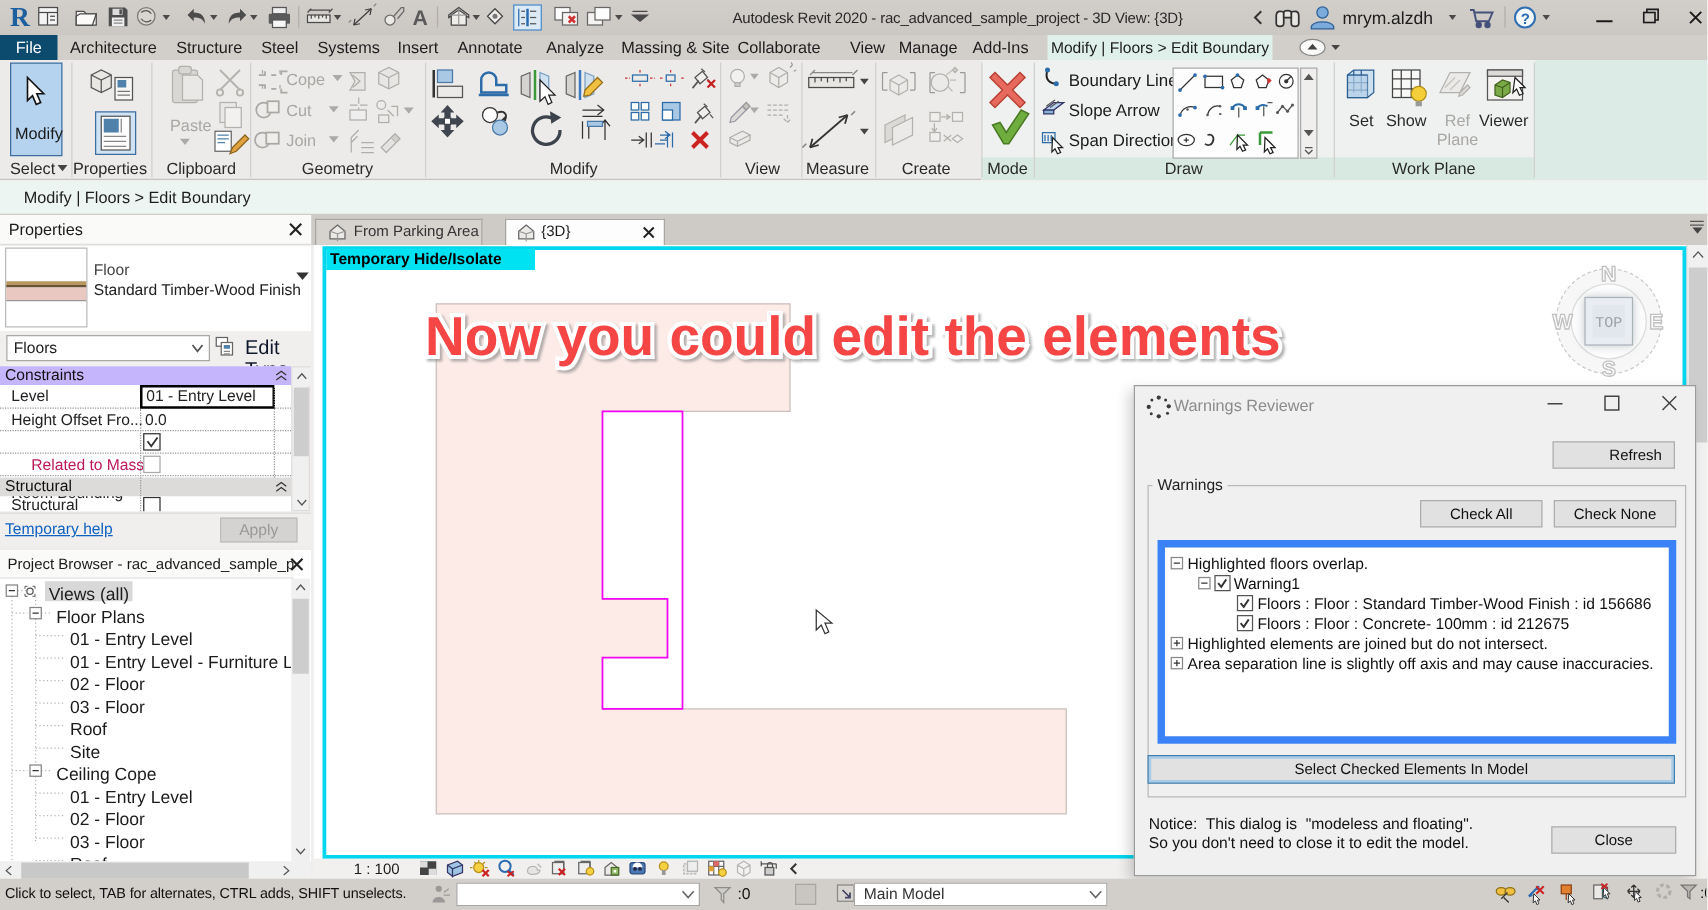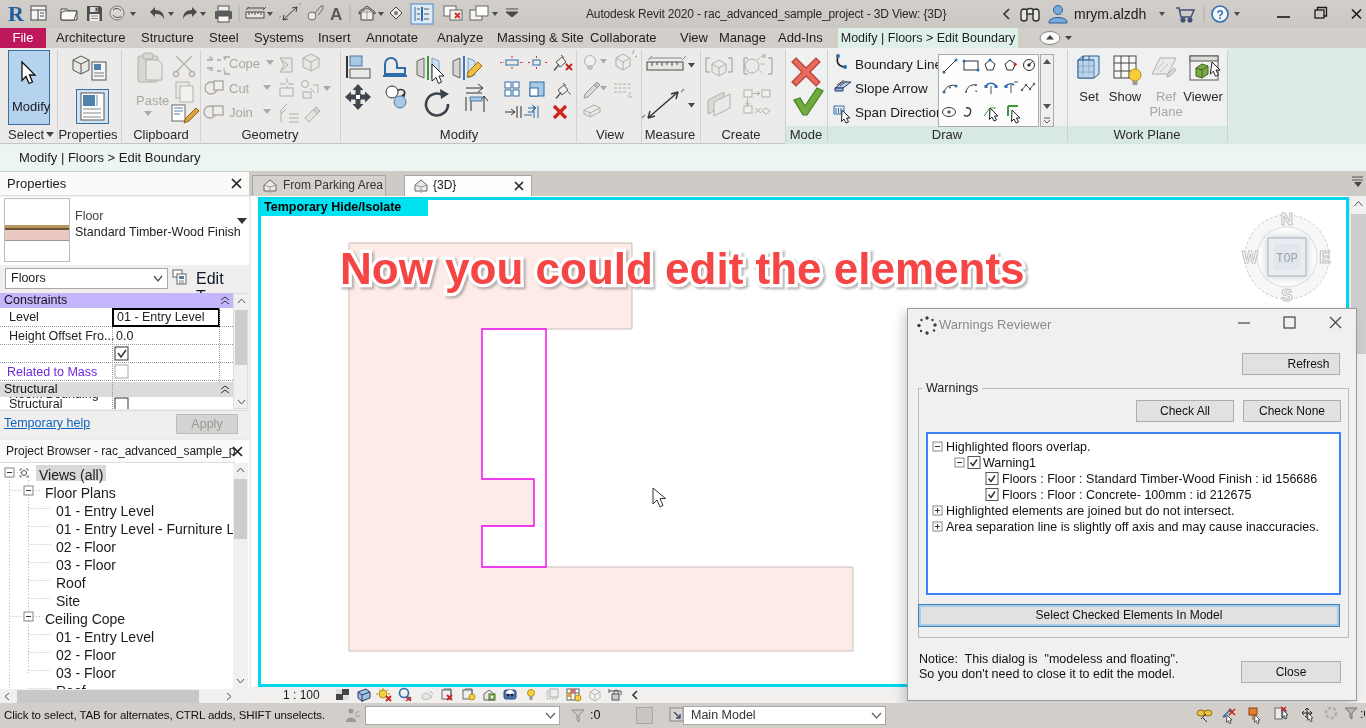--- a/index.html
+++ b/index.html
@@ -163,21 +163,21 @@
 <svg width="110" height="28" style="position:absolute;left:1256px;top:0">
  <path d="M21 17 h13" stroke="#1a1a1a" stroke-width="1.6"></path>
  <g stroke="#1a1a1a" fill="none" stroke-width="1.3">
         <rect x="59" y="10" width="9" height="8"></rect>
         <path d="M61.5 10 v-2.5 h9 v8.5 h-2.5"></path>
       </g>
  <path d="M96 9.5 l9 9 m0 -9 l-9 9" stroke="#1a1a1a" stroke-width="1.6"></path>
 </svg>
 </div>
 <div id="tabrow" class="abs">
-<div class="rtab" style="left:0;width:46px;background:#be185d;color:#fff;text-align:center;">File</div>
+<div class="rtab" style="left:0;width:46px;background:#0c4a6e;color:#fff;text-align:center;">File</div>
 <div class="rtab" style="left:56px;">Architecture</div>
 <div class="rtab" style="left:141px;">Structure</div>
 <div class="rtab" style="left:209px;">Steel</div>
 <div class="rtab" style="left:254px;">Systems</div>
 <div class="rtab" style="left:318px;">Insert</div>
 <div class="rtab" style="left:366px;">Annotate</div>
 <div class="rtab" style="left:437px;">Analyze</div>
 <div class="rtab" style="left:497px;">Massing &amp; Site</div>
 <div class="rtab" style="left:590px;">Collaborate</div>
 <div class="rtab" style="left:680px;">View</div>
@@ -595,21 +595,21 @@
      <div class="abs" style="left:116px;top:2px;font-size:12.5px;">0.0</div>
    </div>
    <div class="abs" style="left:0;top:52px;width:233px;height:18px;border-bottom:1px dotted #999;">
      <div class="abs" style="left:9px;top:2px;font-size:12.5px;margin-top:40px;">Room Bounding</div>
      <svg width="16" height="16" style="position:absolute;left:114px;top:1px">
             <rect x="1" y="1" width="13" height="13" fill="#fff" stroke="#333"></rect>
             <path d="M4 7 l3 4 5 -7" stroke="#333" fill="none" stroke-width="1.5"></path>
           </svg>
    </div>
    <div class="abs" style="left:0;top:70px;width:233px;height:18px;border-bottom:1px dotted #999;">
-     <div class="abs" style="left:7px;top:2px;font-size:12.5px;color:#6d28d9;">Related to Mass</div>
+     <div class="abs" style="left:25px;top:2px;font-size:12.5px;color:#be185d;">Related to Mass</div>
      <svg width="16" height="16" style="position:absolute;left:114px;top:1px">
             <rect x="1" y="1" width="13" height="13" fill="#fff" stroke="#aaa"></rect>
           </svg>
    </div>
    <div class="abs" style="left:0;top:89px;width:233px;height:15px;background:#dcdbd9;font-size:12.5px;line-height:15px;padding-left:4px;color:#111;">Structural</div>
    <svg width="12" height="12" style="position:absolute;left:219px;top:91px">
           <path d="M2 5 l4 -3 4 3 m-8 4 l4 -3 4 3" stroke="#333" fill="none"></path>
         </svg>
    <div class="abs" style="left:0;top:104px;width:233px;height:12px;">
      <div class="abs" style="left:9px;top:0;font-size:12.5px;">Structural</div>
@@ -863,21 +863,21 @@
       <rect x="66" y="8" width="11" height="11" fill="none" stroke="#444" stroke-width="1.2"></rect>
       <path d="M112 8 l11 11 m0 -11 l-11 11" stroke="#444" stroke-width="1.2"></path>
     </svg>
  <div class="btn" style="left:334px;top:44px;width:98px;height:22px;line-height:20px;padding-left:35px;">Refresh</div>
 
  <div class="abs" style="left:10px;top:79px;width:431px;height:250px;border:1px solid #bababa;"></div>
  <div class="abs" style="left:14px;top:72px;background:#f0f0f0;padding:0 4px;font-size:12.5px;color:#222;">Warnings</div>
  <div class="btn" style="left:228px;top:91px;width:98px;height:22px;line-height:20px;">Check All</div>
  <div class="btn" style="left:335px;top:91px;width:98px;height:22px;line-height:20px;">Check None</div>
 
- <div class="abs" style="left:18px;top:123px;width:415px;height:163px;background:#fff;border:2px solid #3b82f6;font-size:12.5px;color:#111;">
+ <div class="abs" style="left:18px;top:123px;width:415px;height:163px;background:#fff;border:6px solid #3b82f6;font-size:12.5px;color:#111;">
   <svg width="413" height="161">
    <g fill="none" stroke="#888">
     <rect x="5" y="8" width="9" height="9" fill="#fff"></rect>
           <path d="M7 12.5 h5" stroke="#333"></path>
     <rect x="27" y="24" width="9" height="9" fill="#fff"></rect>
           <path d="M29 28.5 h5" stroke="#333"></path>
     <rect x="5" y="72" width="9" height="9" fill="#fff"></rect>
           <path d="M7 76.5 h5 M9.5 74 v5" stroke="#333"></path>
     <rect x="5" y="88" width="9" height="9" fill="#fff"></rect>
           <path d="M7 92.5 h5 M9.5 90 v5" stroke="#333"></path>

